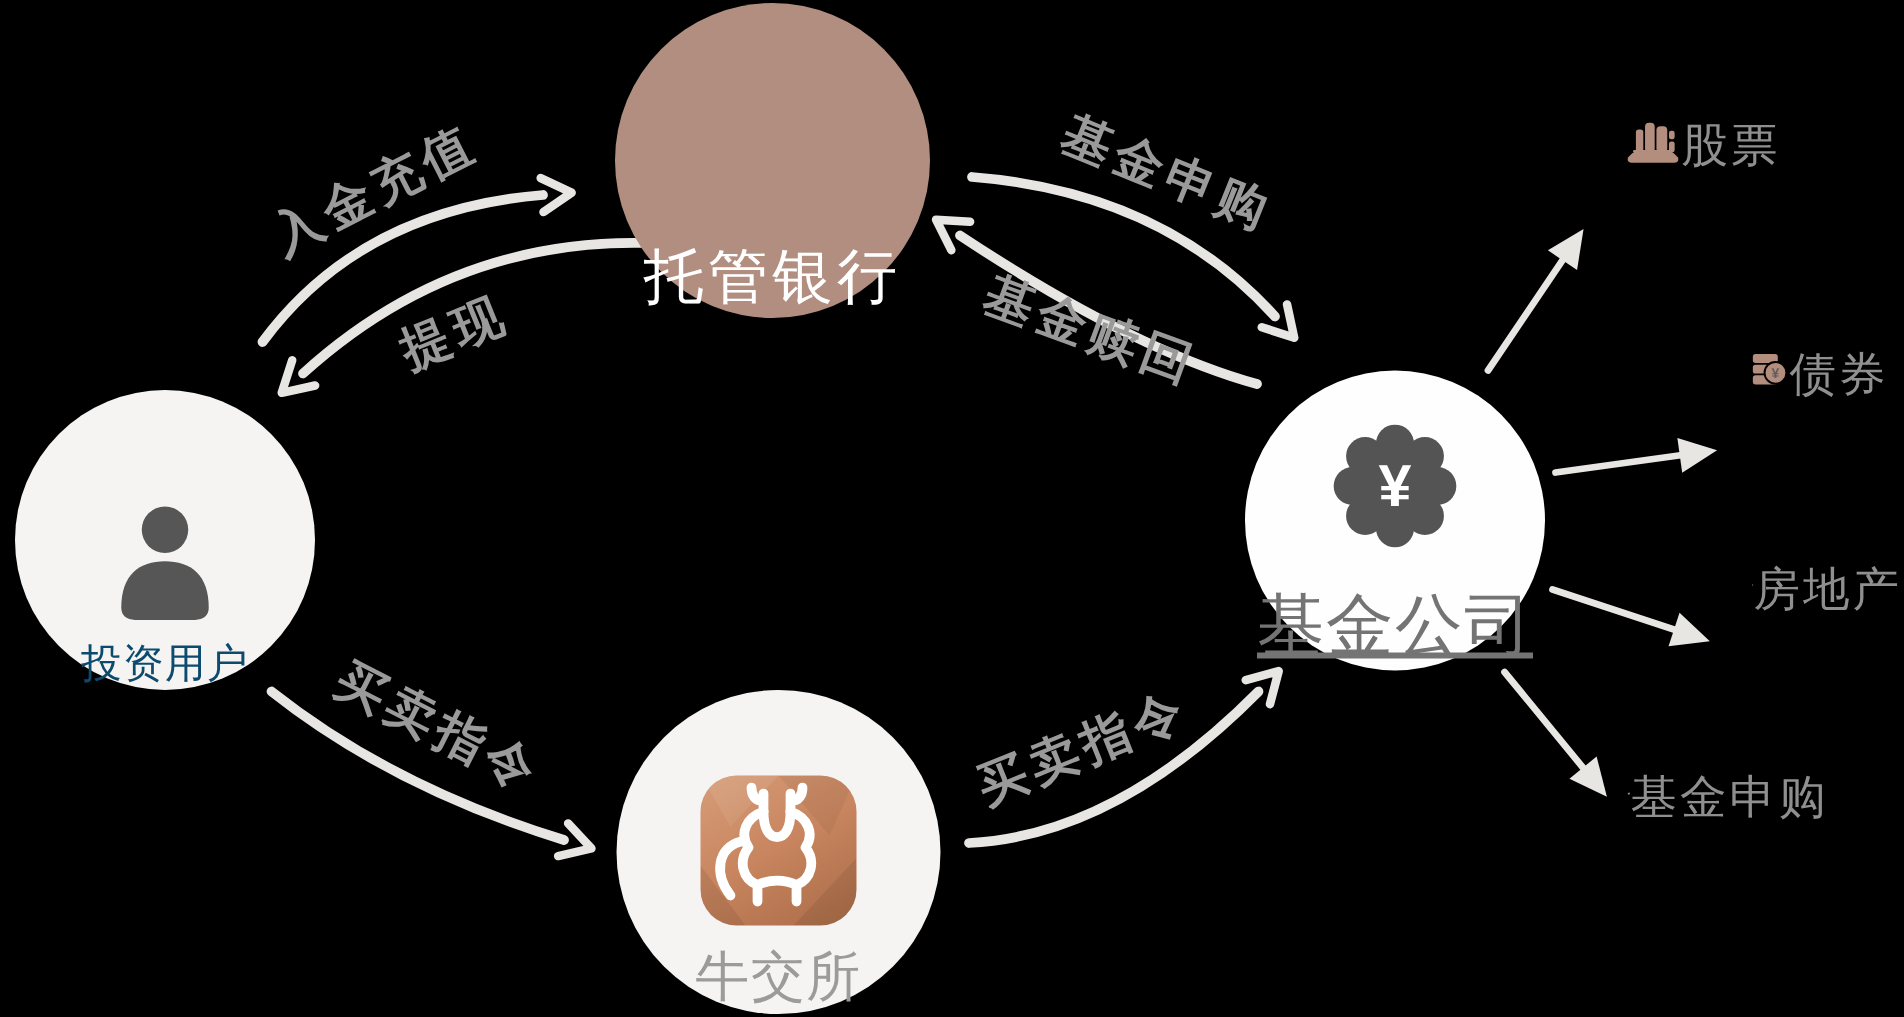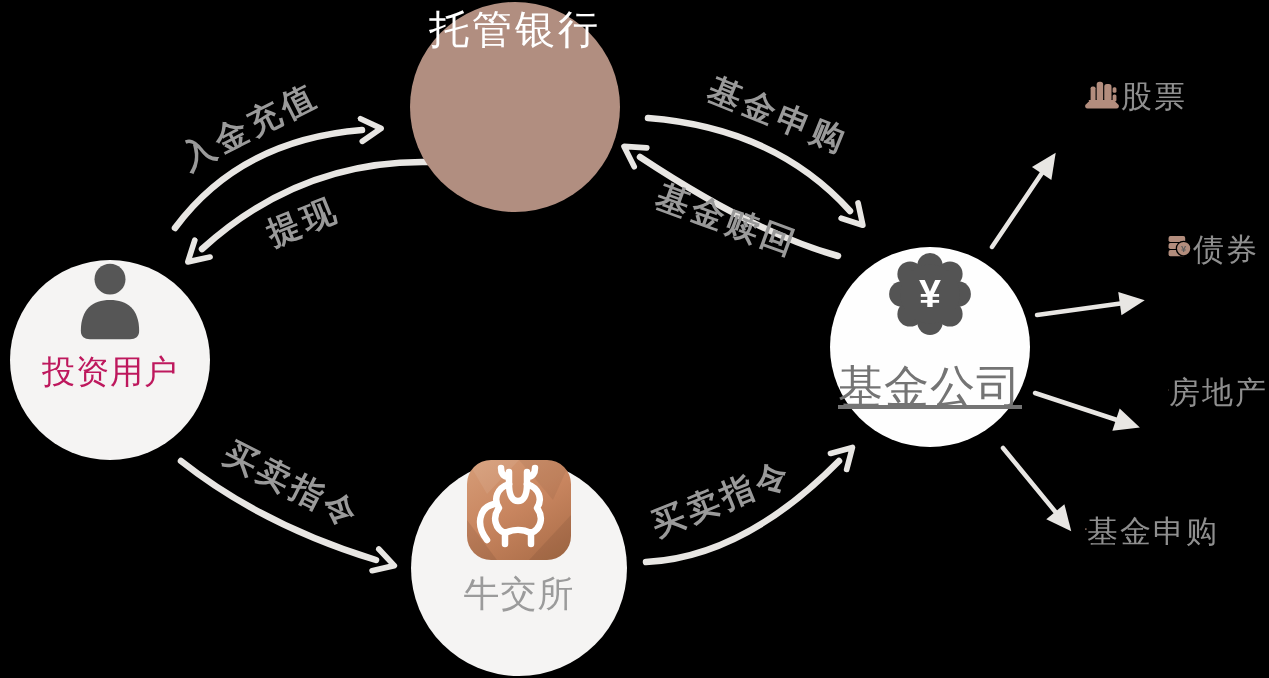--- a/index.html
+++ b/index.html
@@ -3,25 +3,25 @@
 <meta charset="utf-8">
 <style>
   html,body{margin:0;padding:0;background:#000;}
   #canvas{
     position:relative;width:1269px;height:678px;background:#000000;
     overflow:hidden;font-family:"Liberation Sans","DejaVu Sans",sans-serif;
   }
   #arrow-layer{position:absolute;left:0;top:0;}
   .node{
     position:absolute;border-radius:50%;
-    display:flex;flex-direction:column;align-items:center;justify-content:flex-start;
+    display:flex;flex-direction:column;align-items:center;justify-content:flex-end;
   }
   .node-label{white-space:nowrap;}
   #node-investor{left:10px;top:260px;width:200px;height:200px;background:#f5f4f3;}
-  #node-investor .node-label{color:#be185d;font-size:33px;margin-top:8px;letter-spacing:1px;}
+  #node-investor .node-label{color:#0c4a6e;font-size:27px;margin-top:8px;letter-spacing:1px;}
   #node-bank{left:410px;top:2px;width:210px;height:210px;background:#b18e80;}
   #node-bank .node-label{color:#ffffff;font-size:40px;font-weight:300;letter-spacing:3px;}
   #node-exchange{left:411px;top:460px;width:216px;height:216px;background:#f5f4f3;}
   #node-exchange .node-label{color:#9b9b9b;font-size:36px;margin-top:10px;letter-spacing:1px;}
   #node-fund{left:830px;top:247px;width:200px;height:200px;background:#fefefe;}
   #node-fund .node-label{color:#747474;font-size:45px;margin-top:16px;letter-spacing:1px;text-decoration:underline;}
   .app-icon{
     width:104px;height:100px;border-radius:24px;position:relative;overflow:hidden;
     background:linear-gradient(150deg,#d69d78 0%,#c8855f 48%,#a86b46 100%);
   }

